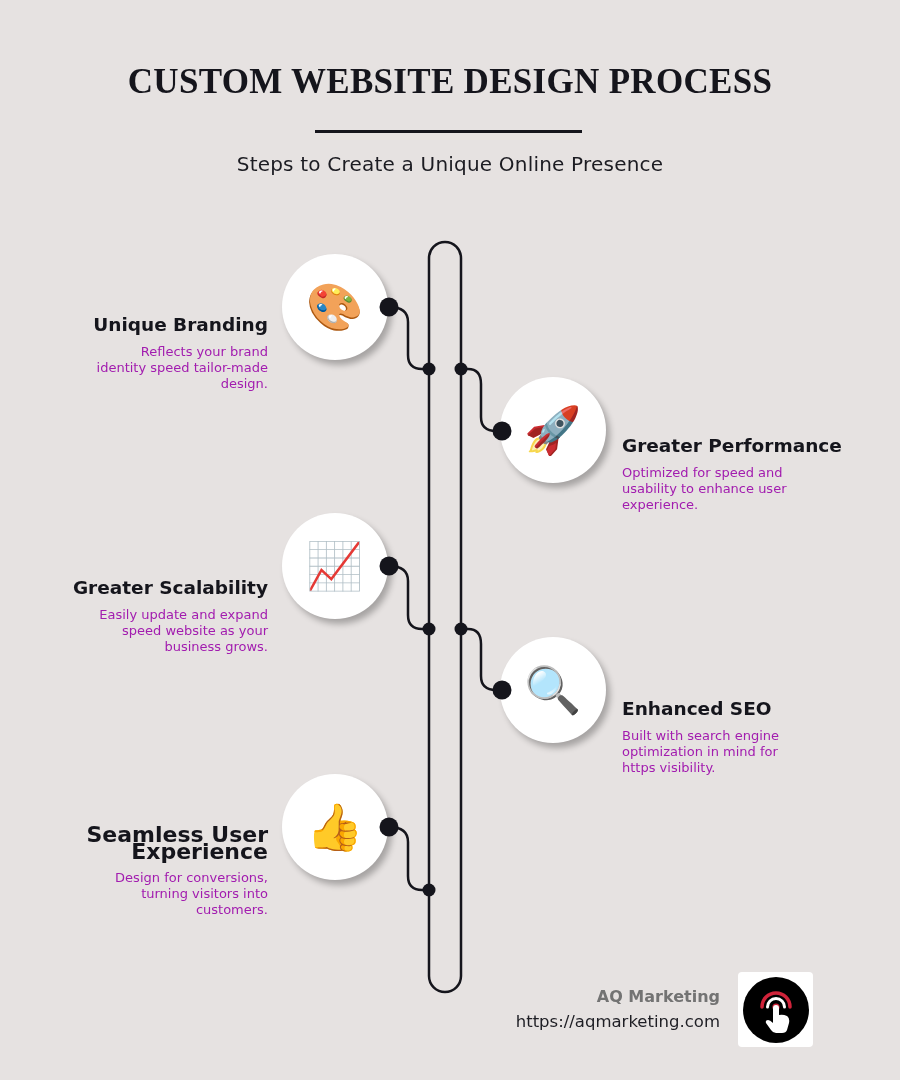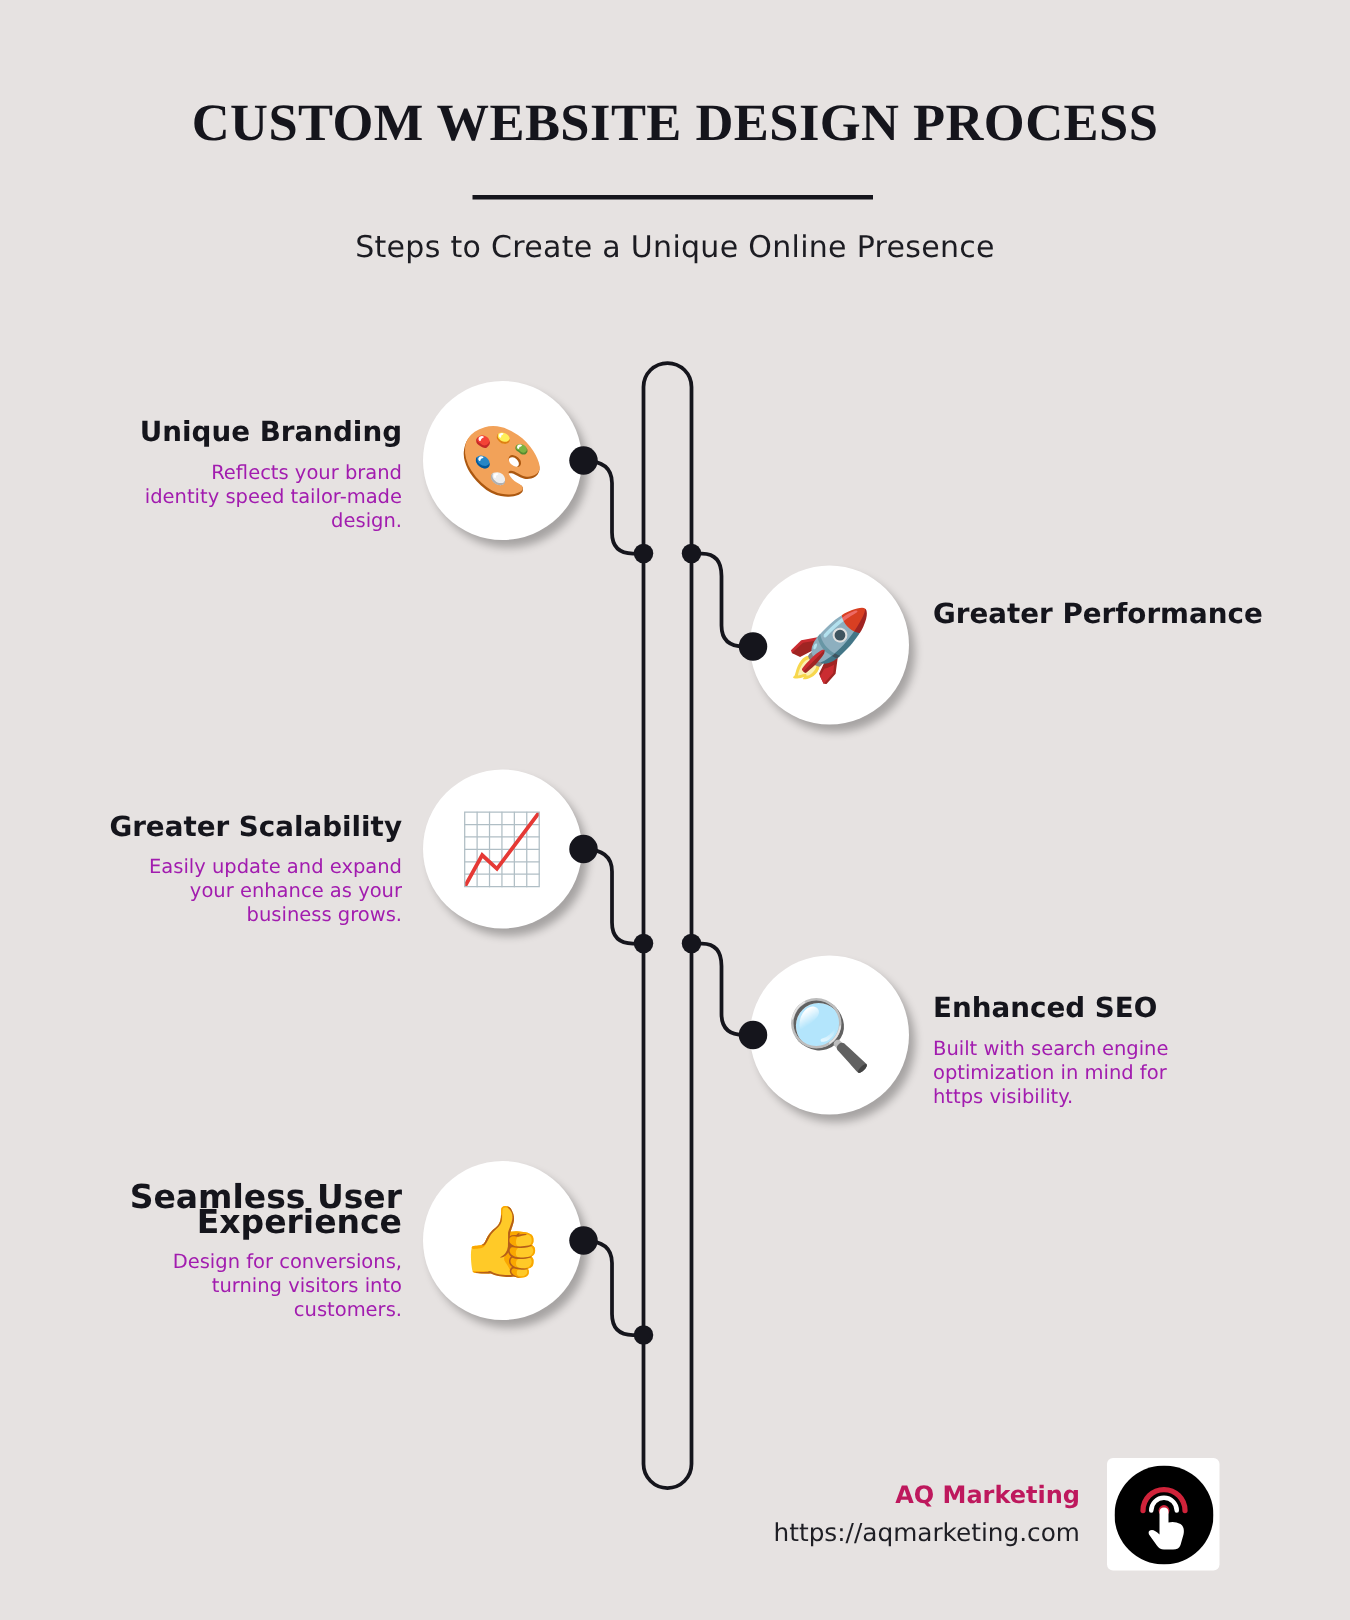--- a/index.html
+++ b/index.html
@@ -37,38 +37,38 @@
     }
     .circle {
       position: absolute; width: 106px; height: 106px; border-radius: 50%;
       background: #ffffff;
       box-shadow: 4px 5px 6px rgba(0,0,0,0.28);
       display: flex; align-items: center; justify-content: center;
     }
     .circle .emoji {
       font-size: 46px; line-height: 1;
     }
-    .step-text { position: absolute; }
+    .step-text { position: absolute; margin-top: 36px; }
     .step-text.left { text-align: right; width: 230px; }
     .step-text.right { text-align: left; width: 240px; }
     .step-title {
       font-family: "DejaVu Sans", sans-serif;
       font-weight: bold; font-size: 18.5px; line-height: 18px;
       color: #15151c;
     }
     .step-desc {
       margin-top: 10px;
       font-family: "DejaVu Sans", sans-serif;
       font-size: 13px; line-height: 16px;
       color: #a21caf;
     }
     .footer-name {
       position: absolute; right: 180px; top: 987px;
       font-family: "DejaVu Sans", sans-serif;
-      font-weight: bold; font-size: 16px; color: #be185d;
+      font-weight: bold; font-size: 16px; color: #737373;
       text-align: right;
     }
     .footer-url {
       position: absolute; right: 180px; top: 1012px;
       font-family: "DejaVu Sans", sans-serif;
       font-size: 16.5px; color: #1e1e24;
       text-align: center;
     }
     .logo-box {
       position: absolute; left: 738px; top: 972px; width: 75px; height: 75px;
@@ -135,27 +135,32 @@
   <div class="step-title">Unique Branding</div>
   <div class="step-desc">
     <div>Reflects your brand</div>
     <div>identity speed tailor-made</div>
     <div>design.</div>
   </div>
 </div>
 
 <div class="step-text right" style="left:622px; top:401px;">
   <div class="step-title">Greater Performance</div>
+  <div class="step-desc">
+    <div>Optimized for speed and</div>
+    <div>usability to enhance user</div>
+    <div>experience.</div>
+  </div>
 </div>
 
 <div class="step-text left" style="left:38px; top:543px;">
   <div class="step-title">Greater Scalability</div>
   <div class="step-desc">
     <div>Easily update and expand</div>
-    <div>your enhance as your</div>
+    <div>speed website as your</div>
     <div>business grows.</div>
   </div>
 </div>
 
 <div class="step-text right" style="left:622px; top:664px;">
   <div class="step-title">Enhanced SEO</div>
   <div class="step-desc">
     <div>Built with search engine</div>
     <div>optimization in mind for</div>
     <div>https visibility.</div>

